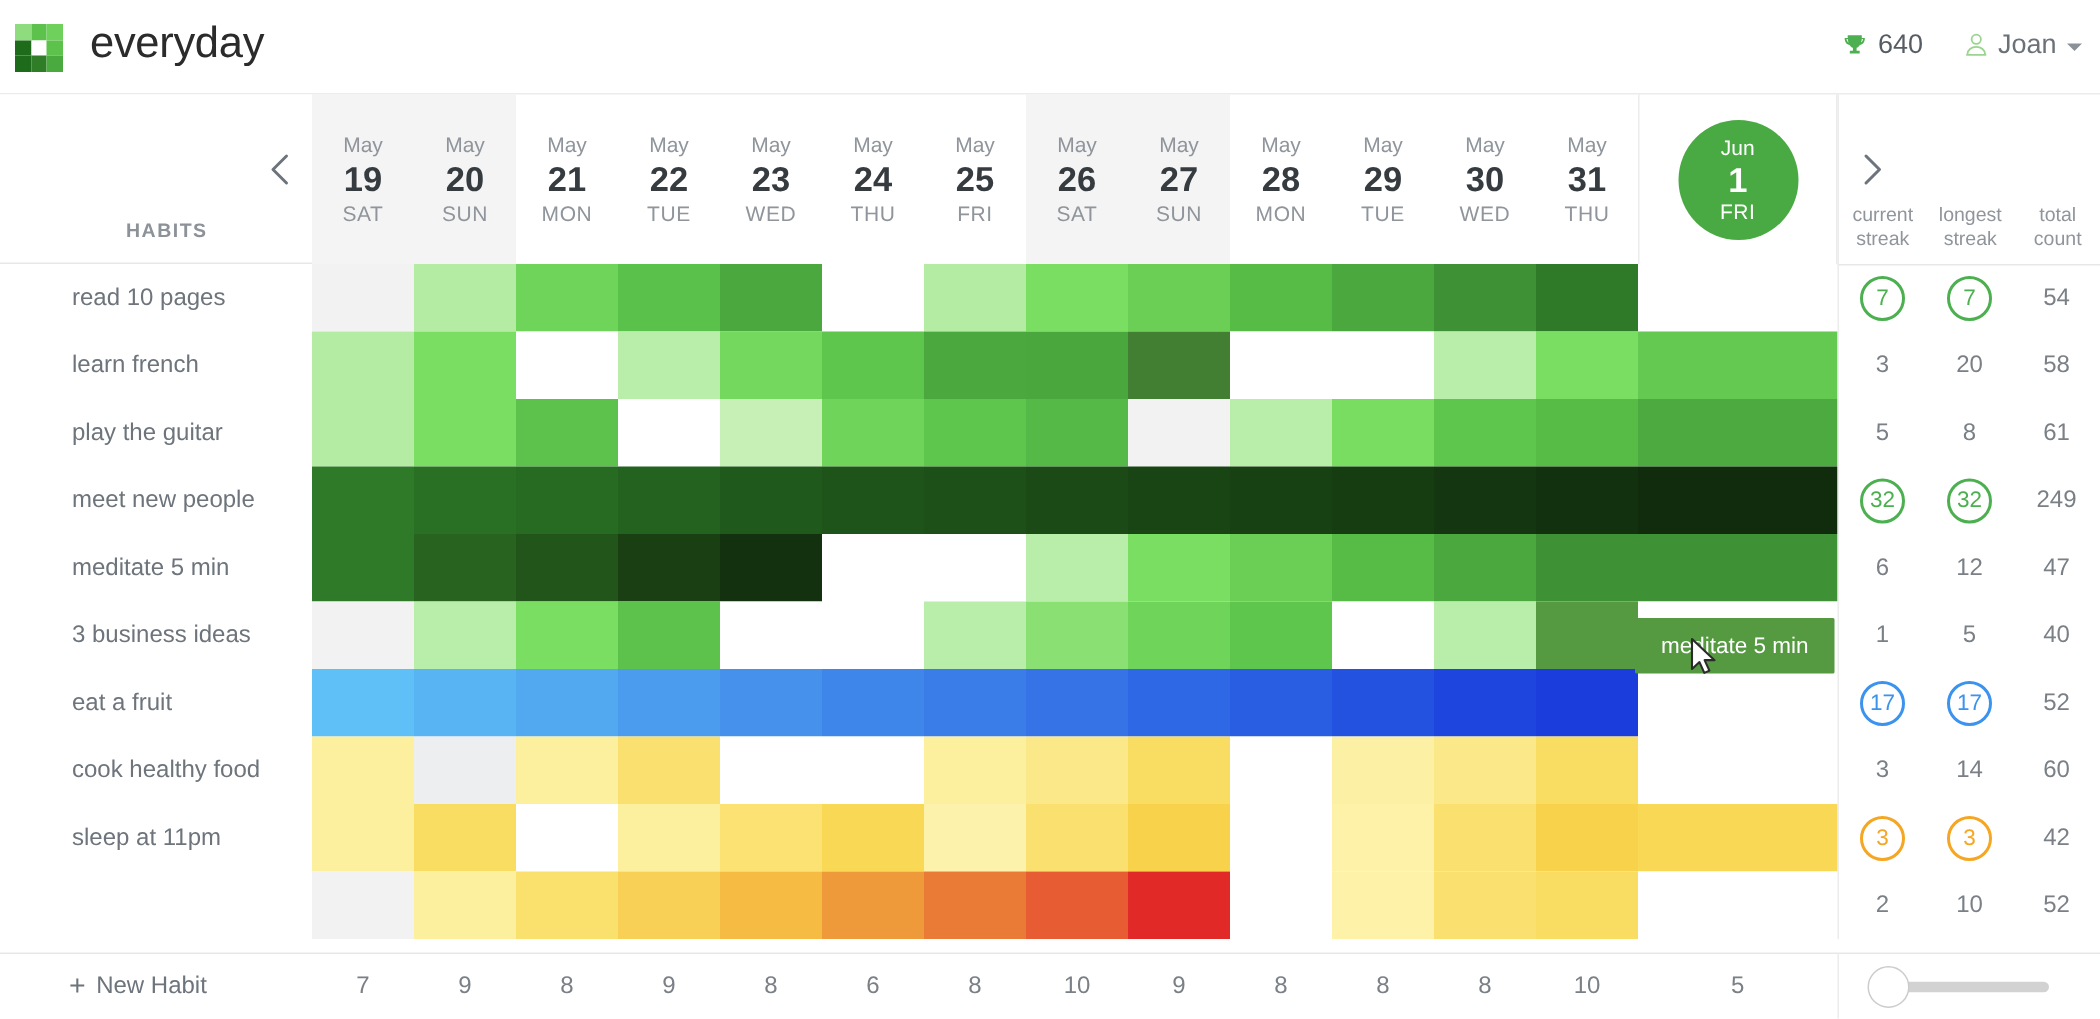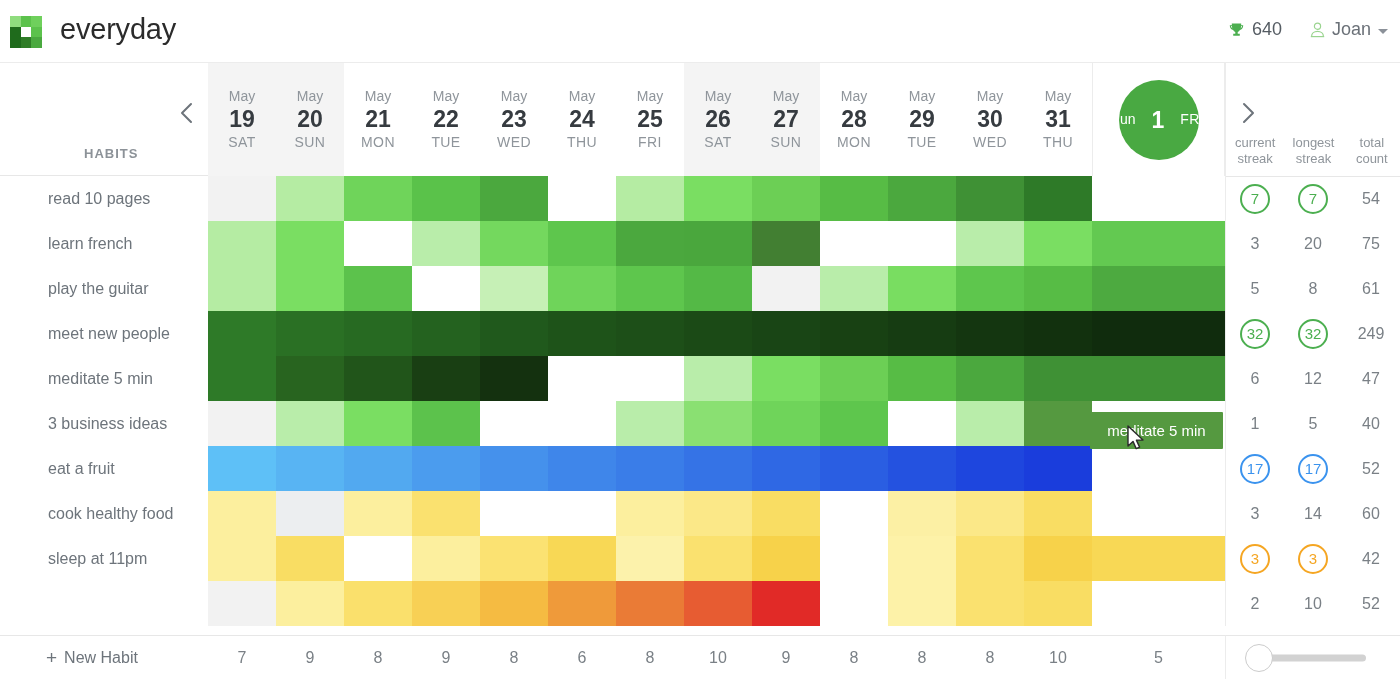--- a/index.html
+++ b/index.html
@@ -104,22 +104,22 @@
   .day-col .dow { font-size: 14px; color: #8f959b; letter-spacing: .4px; line-height: 19px; }
   #today-cell {
     width: 133px; height: 113px;
     display: flex; align-items: center; justify-content: center;
     border-left: 1px solid #ececec; border-right: 1px solid #ececec;
     cursor: pointer;
   }
   #today-bubble {
     width: 80px; height: 80px; border-radius: 50%;
     background: #49a942; color: #fff;
-    display: flex; flex-direction: row;
-    align-items: center; justify-content: center; gap: 16px;
+    display: flex; flex-direction: column;
+    align-items: center; justify-content: center;
   }
   #today-bubble .mon { font-size: 14px; line-height: 17px; }
   #today-bubble .num { font-size: 23px; font-weight: 700; line-height: 26px; }
   #today-bubble .dow { font-size: 14px; line-height: 17px; letter-spacing: .4px; }
 
   
   #stats-header {
     position: absolute; left: 1225px; top: 63px; width: 175px; height: 113px;
     border-left: 1px solid #ececec;
   }
@@ -529,21 +529,21 @@
         <div class="badge" style="border-color: rgb(76, 175, 80); color: rgb(76, 175, 80);">7</div>
       </div>
       <div class="stat-cell">
         <div class="badge" style="border-color: rgb(76, 175, 80); color: rgb(76, 175, 80);">7</div>
       </div>
       <div class="stat-cell">54</div>
     </div>
     <div class="stat-row">
       <div class="stat-cell">3</div>
       <div class="stat-cell">20</div>
-      <div class="stat-cell">75</div>
+      <div class="stat-cell">58</div>
     </div>
     <div class="stat-row">
       <div class="stat-cell">5</div>
       <div class="stat-cell">8</div>
       <div class="stat-cell">61</div>
     </div>
     <div class="stat-row">
       <div class="stat-cell">
         <div class="badge" style="border-color: rgb(76, 175, 80); color: rgb(76, 175, 80);">32</div>
       </div>

